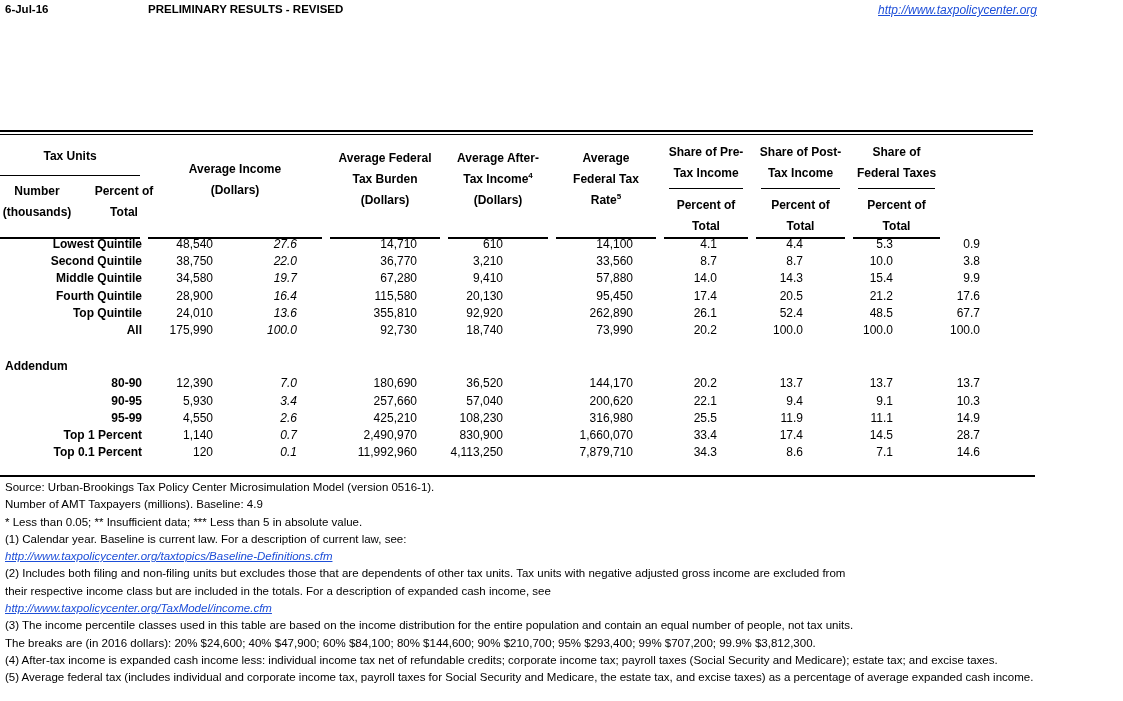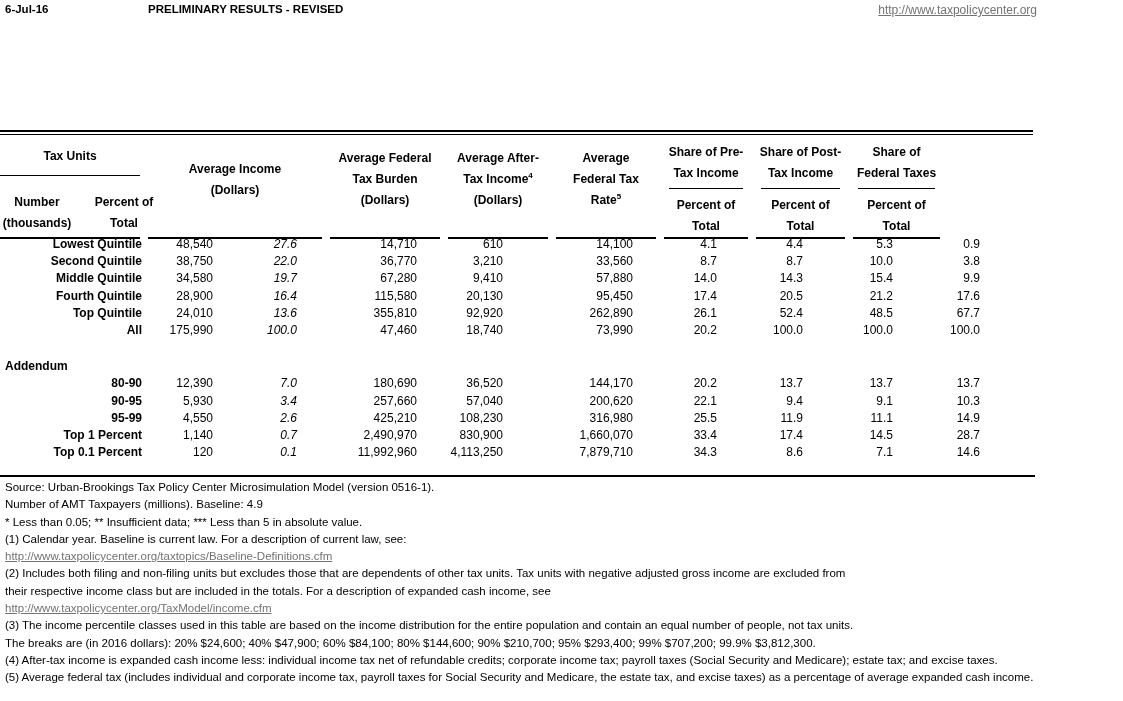--- a/index.html
+++ b/index.html
@@ -4,21 +4,21 @@
 <style>
   html,body{margin:0;padding:0;background:#fff;}
   .page{
     position:relative;width:1123px;height:701px;background:#fff;
     font-family:"Liberation Sans","DejaVu Sans",sans-serif;color:#000;overflow:hidden;
   }
   
   .date{position:absolute;left:5px;top:3px;font-size:11.5px;font-weight:bold;}
   .status{position:absolute;left:148px;top:3px;font-size:11.5px;font-weight:bold;}
   .site-link{position:absolute;right:86px;top:3px;font-size:12px;}
-  a.link{color:#737373;text-decoration:underline;cursor:pointer;}
+  a.link{color:#1d4ed8;text-decoration:underline;cursor:pointer;font-style:italic;}
   
   .titles{position:absolute;top:29px;left:0;width:1033px;text-align:center;
     font-weight:bold;font-size:13px;line-height:21px;}
   sup{font-size:8px;vertical-align:super;line-height:0;}
   .titles sup{margin-left:2px;}
   
   .topline{position:absolute;top:130px;left:0;width:1033px;height:2px;
     border-top:2px solid #000;border-bottom:1.5px solid #000;}
   .bottomline{position:absolute;top:475px;left:0;width:1035px;border-top:2px solid #000;}
   
@@ -27,21 +27,21 @@
     column-gap:8px;font-size:12px;font-weight:bold;}
   .hcell{border-bottom:2px solid #000;text-align:center;box-sizing:border-box;}
   .hl{line-height:21px;}
   .hc1{padding-top:17px;text-align:center;}
   .hc23{padding-top:11px;}
   .hc4{padding-top:24px;}
   .hc5,.hc6,.hc7{padding-top:13px;}
   .hc8,.hc9,.hc10{padding-top:7px;}
   .gline{border-top:1.5px solid #000;margin-top:8px;}
   .share .gline{width:calc(100% - 10px);margin:4px auto 0 auto;}
-  .subgrid{display:grid;grid-template-columns:74px 100px;margin-top:16px;}
+  .subgrid{display:grid;grid-template-columns:74px 100px;margin-top:5px;}
   .share .sub{margin-top:6px;}
   
   .tbody{position:absolute;top:236px;left:0;width:1033px;font-size:12px;}
   .trow{display:grid;grid-template-columns:148px 74px 100px 118px 108px 108px 92px 97px 95px 93px;
     height:17.2px;line-height:17.2px;}
   .cell{text-align:right;white-space:nowrap;}
   .c1{padding-right:6px;font-weight:bold;}
   .c2{padding-right:9px;}
   .c3{padding-right:25px;font-style:italic;}
   .c4{padding-right:23px;}
@@ -191,21 +191,21 @@
           <div class="cell c6">262,890</div>
           <div class="cell c7">26.1</div>
           <div class="cell c8">52.4</div>
           <div class="cell c9">48.5</div>
           <div class="cell c10">67.7</div>
         </div>
         <div class="trow">
           <div class="cell c1">All</div>
           <div class="cell c2">175,990</div>
           <div class="cell c3">100.0</div>
-          <div class="cell c4">47,460</div>
+          <div class="cell c4">92,730</div>
           <div class="cell c5">18,740</div>
           <div class="cell c6">73,990</div>
           <div class="cell c7">20.2</div>
           <div class="cell c8">100.0</div>
           <div class="cell c9">100.0</div>
           <div class="cell c10">100.0</div>
         </div>
       </div>
     <div class="gap-row"></div>
     <div class="addendum-label">Addendum</div>

